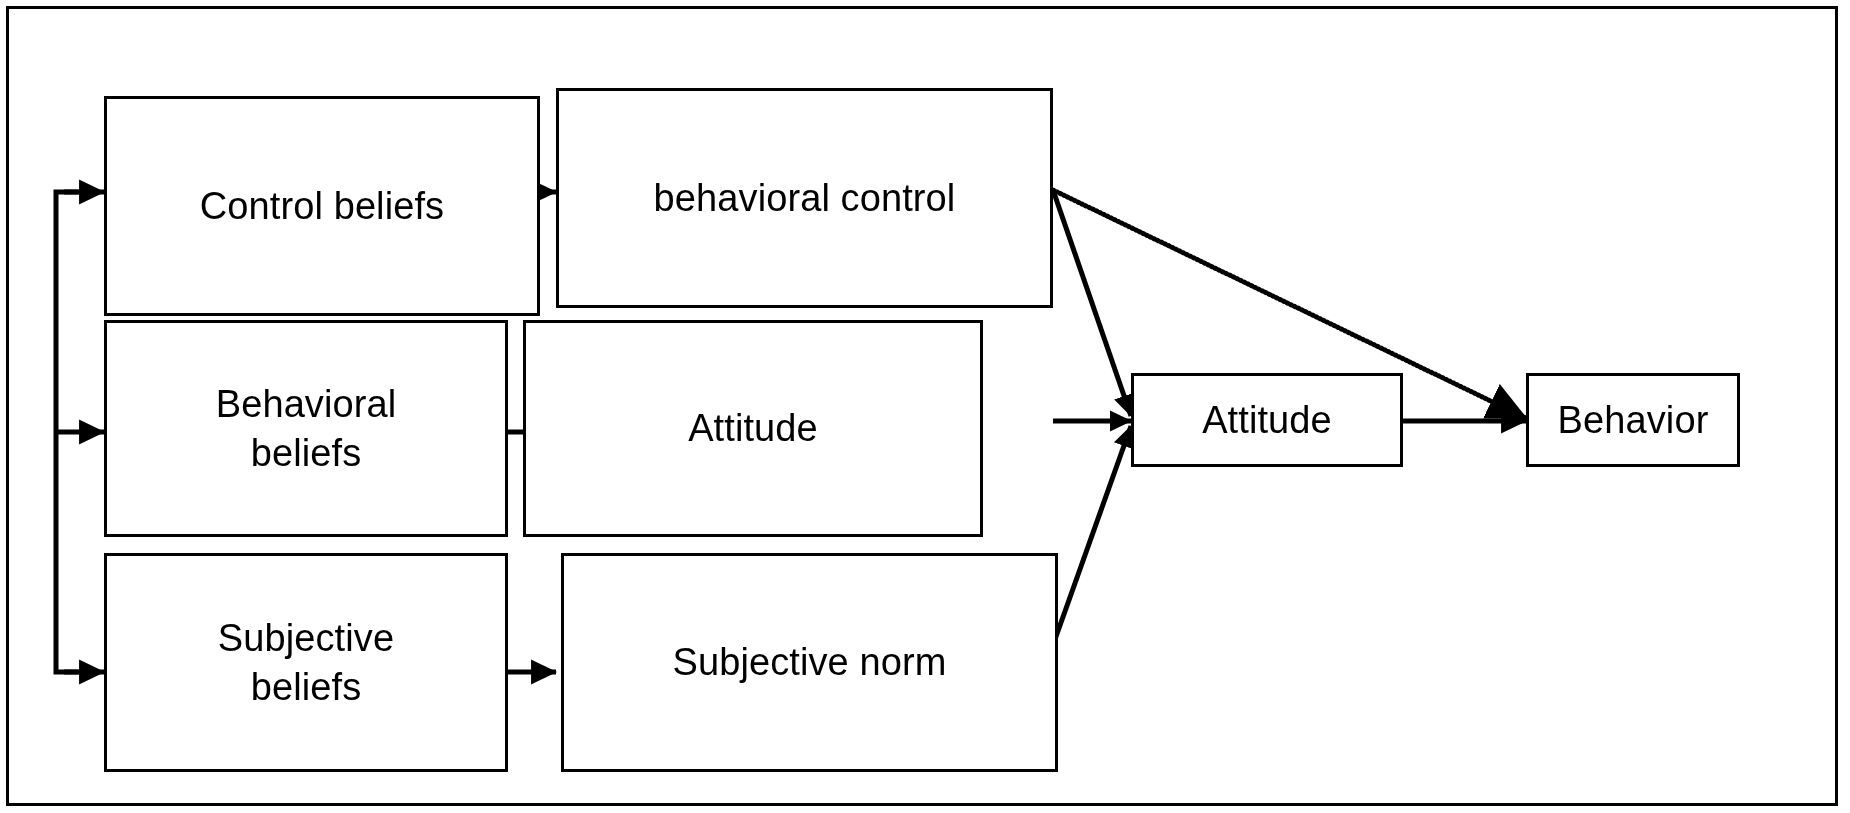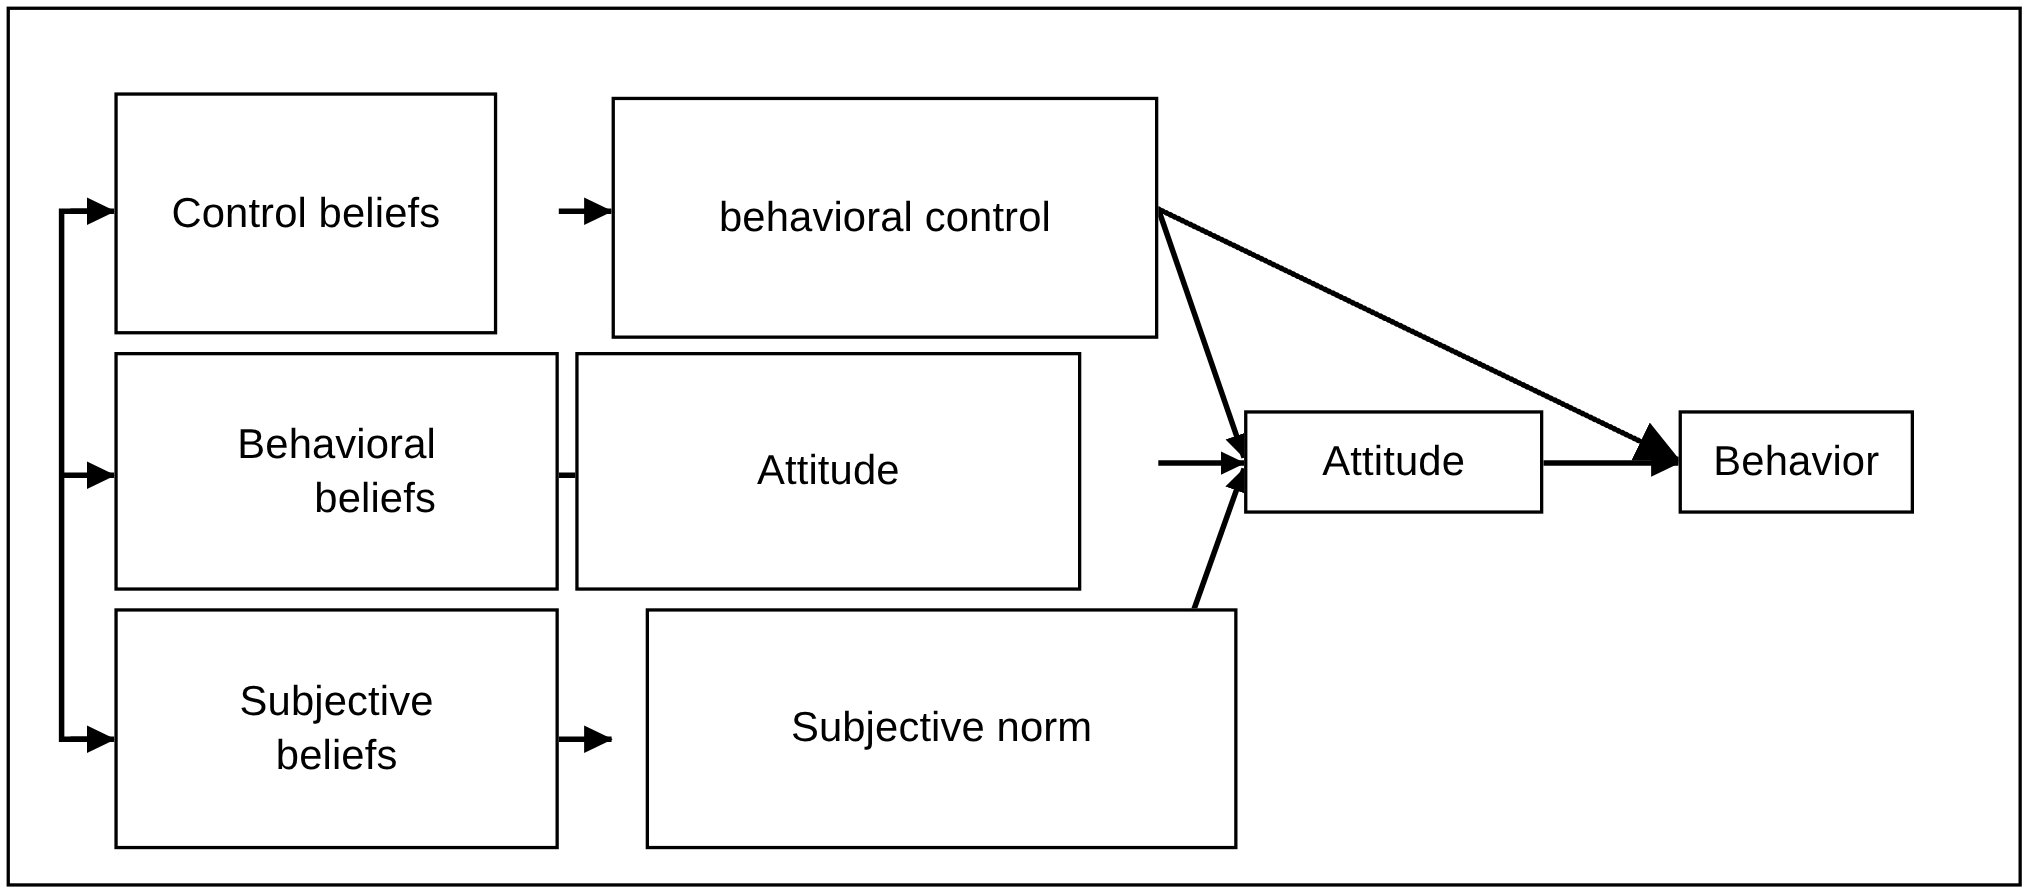--- a/index.html
+++ b/index.html
@@ -48,27 +48,27 @@
     font-size: 38px;
     line-height: 1.28;
     font-weight: normal;
     letter-spacing: 0.1px;
   }
   .node span {
     display: block;
     padding: 0 10px;
   }
   
-  #node-control-beliefs   { left: 104px; top: 84px;  width: 348px; height: 220px; justify-content: center; }
-  #node-behavioral-beliefs{ left: 104px; top: 320px; width: 404px; height: 217px; text-align: right; }
+  #node-control-beliefs   { left: 104px; top: 96px;  width: 436px; height: 220px; justify-content: center; }
+  #node-behavioral-beliefs{ left: 104px; top: 320px; width: 404px; height: 217px; }
   #node-normative-beliefs { left: 104px; top: 553px; width: 404px; height: 219px; }
   
   #node-perceived-behavioral-control { left: 556px; top: 88px;  width: 497px; height: 220px; }
   #node-attitude                     { left: 523px; top: 320px; width: 460px; height: 217px; }
-  #node-subjective-norm              { left: 587px; top: 553px; width: 538px; height: 219px; }
+  #node-subjective-norm              { left: 561px; top: 553px; width: 497px; height: 219px; }
   
   #node-intention { left: 1131px; top: 373px; width: 272px; height: 94px; }
   #node-behavior  { left: 1526px; top: 373px; width: 214px; height: 94px; }
 </style>
 </head>
 <body>
 
 <div id="canvas">
 
   <div id="frame"></div>

